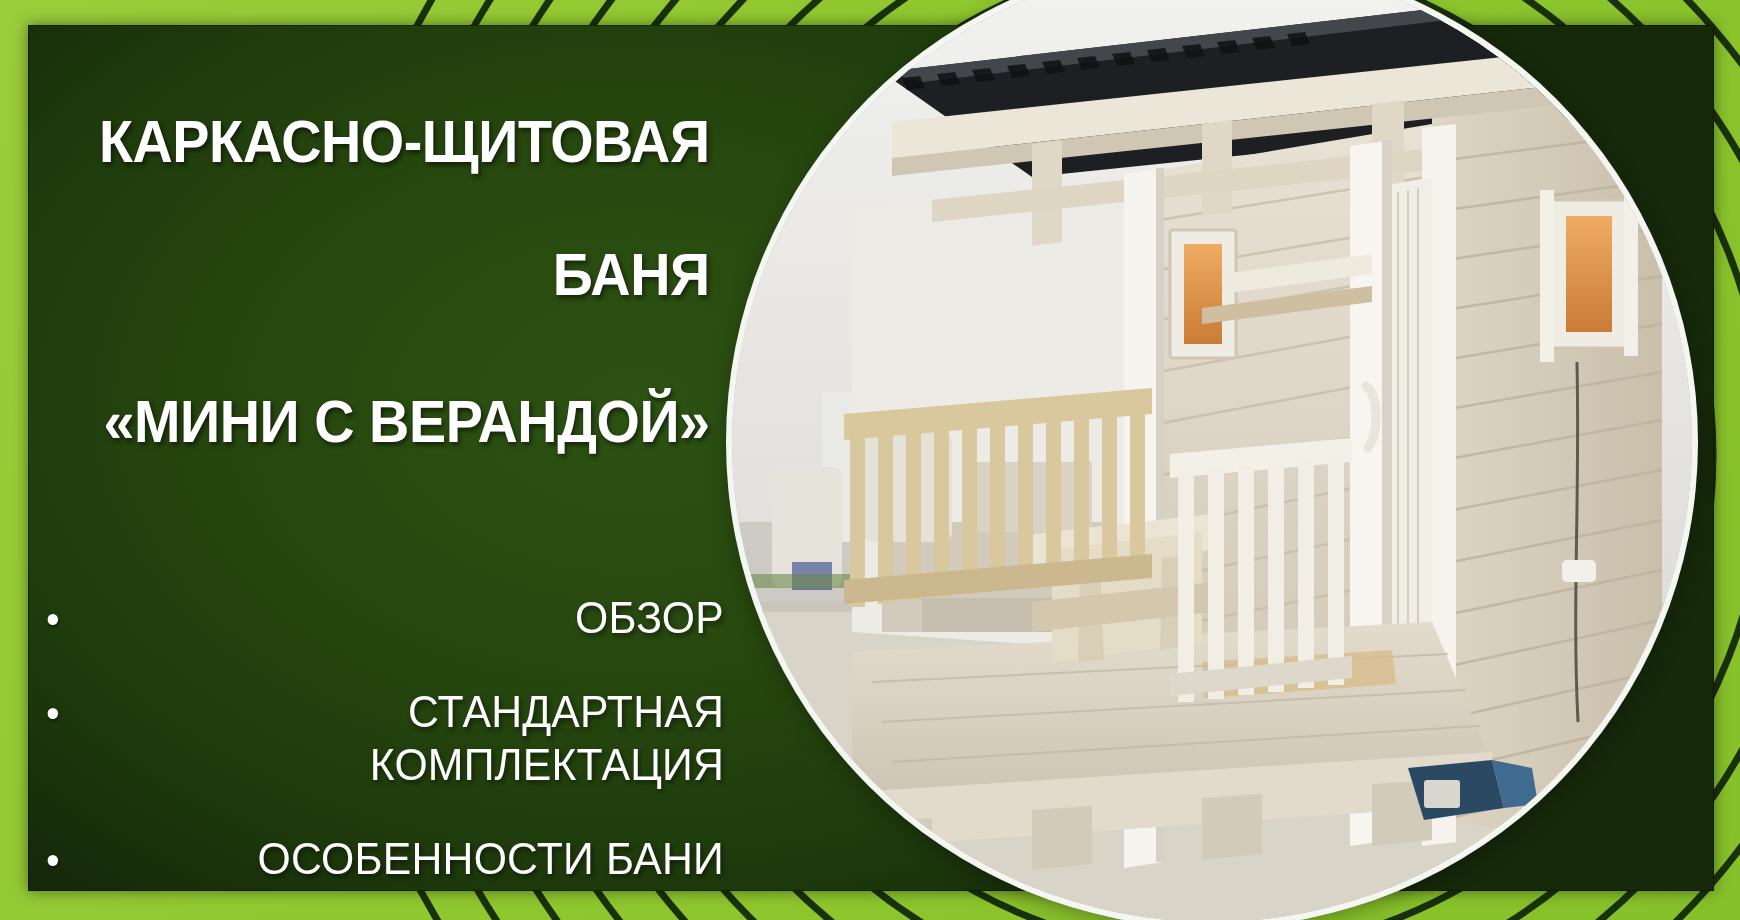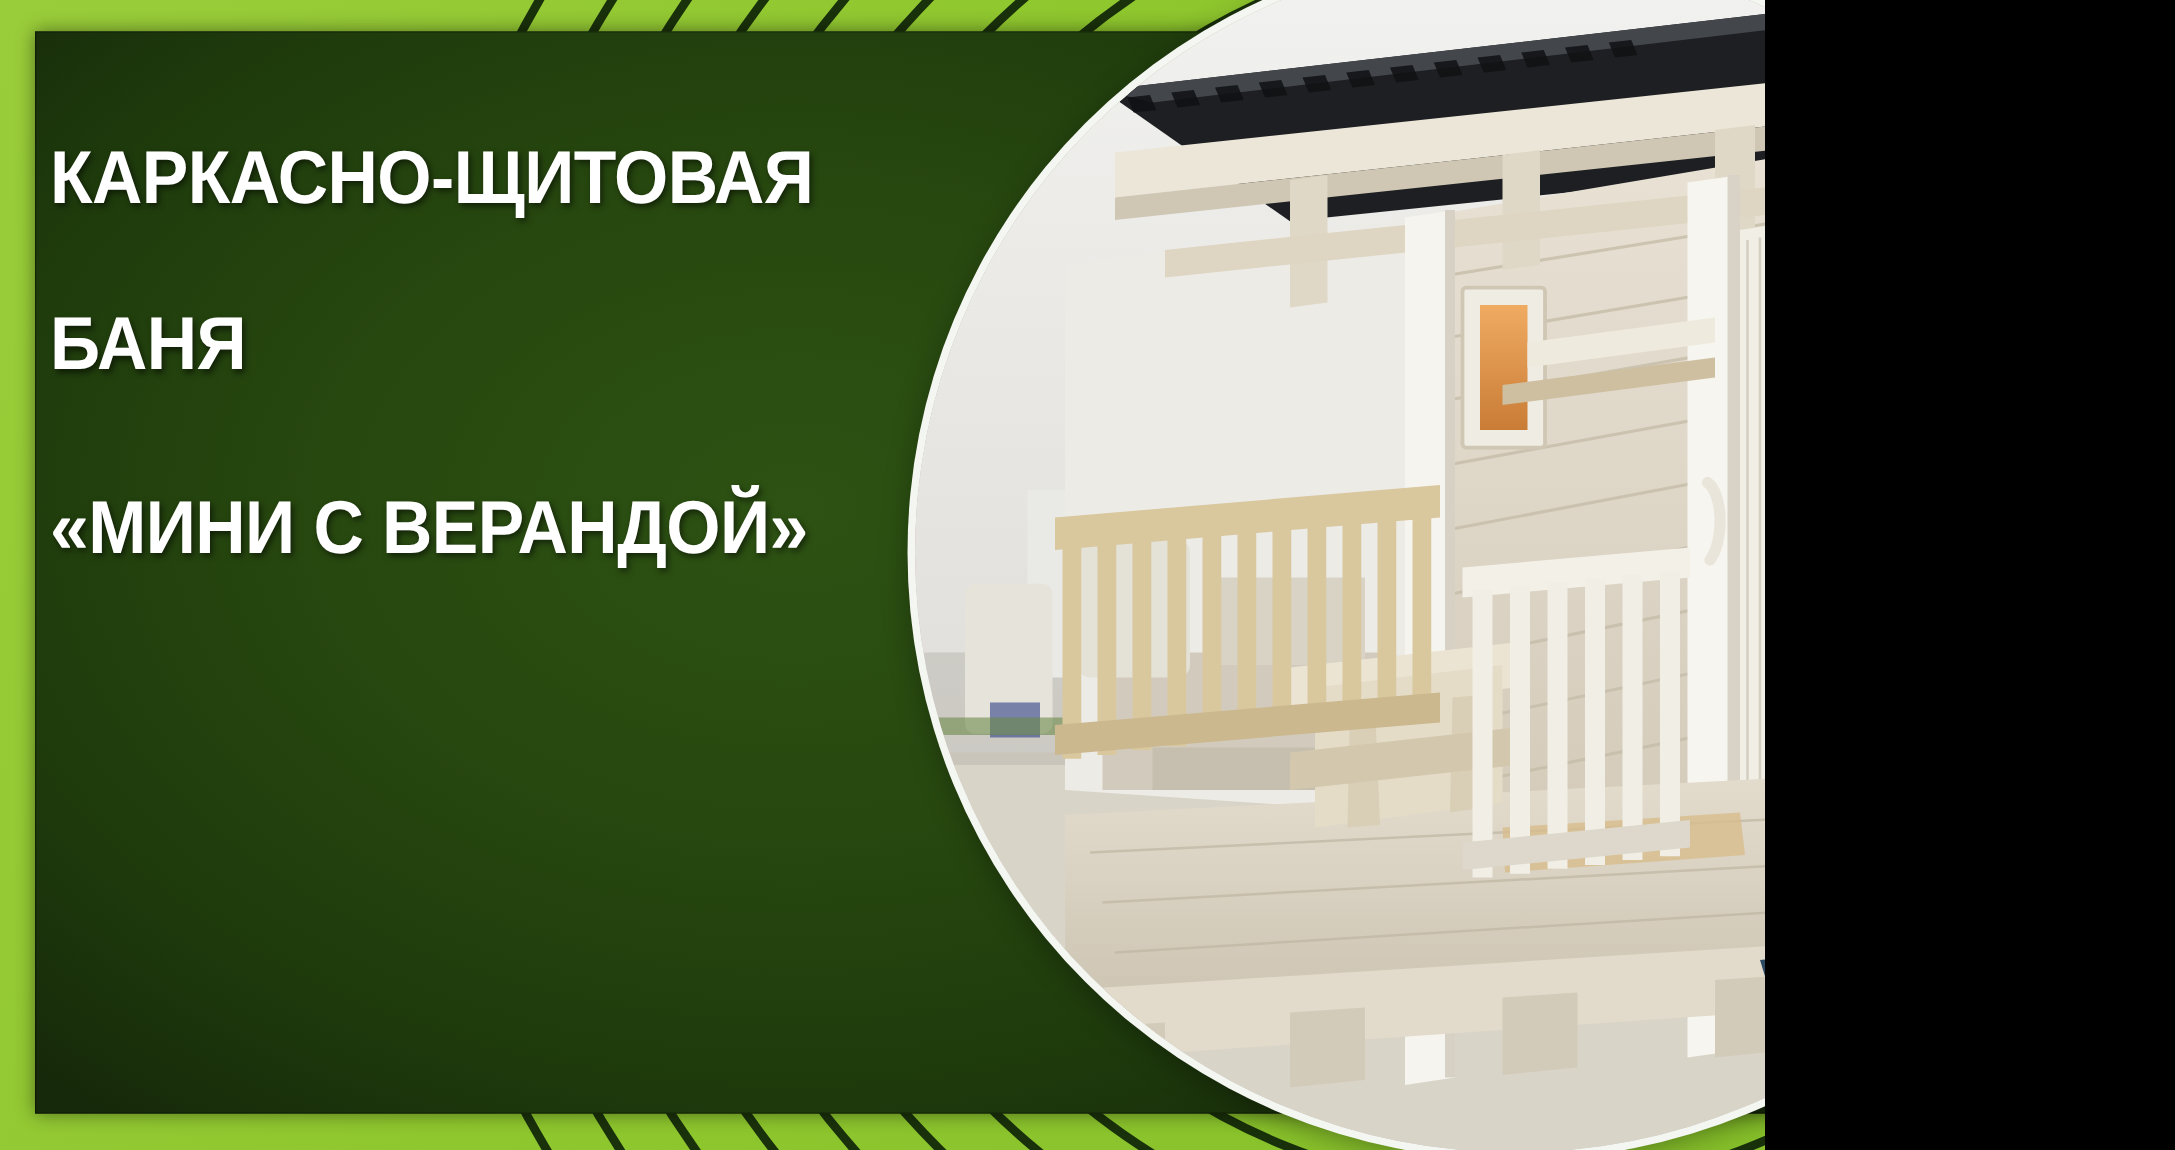--- a/index.html
+++ b/index.html
@@ -4,24 +4,25 @@
 <style>
   html,body{margin:0;padding:0;background:#000;}
   body{
     font-family:"Liberation Sans", sans-serif;
     -webkit-font-smoothing:antialiased;
   }
 
   
   .thumb{
     position:relative;
-    width:1412px;
+    width:1740px;
     height:920px;
     overflow:hidden;
     background:#8CC63F;
+    text-align:right;
   }
 
   
   .frame{
     position:absolute;
     inset:0;
     background:linear-gradient(120deg,#9ACD3A 0%,#8FC72E 45%,#86C02A 100%);
   }
 
   
@@ -343,15 +344,20 @@
     </div>
   </div>
 
   <div class="content">
     <h1 class="title">
       <span class="ln">КАРКАСНО-ЩИТОВАЯ</span>
       <span class="ln">БАНЯ</span>
       <span class="ln gap">«МИНИ С ВЕРАНДОЙ»</span>
     </h1>
 
+    <ul class="bullets">
+      <li>ОБЗОР</li>
+      <li>СТАНДАРТНАЯ КОМПЛЕКТАЦИЯ</li>
+      <li>ОСОБЕННОСТИ БАНИ</li>
+    </ul>
   </div>
 
 </div>
 
 </body></html>

